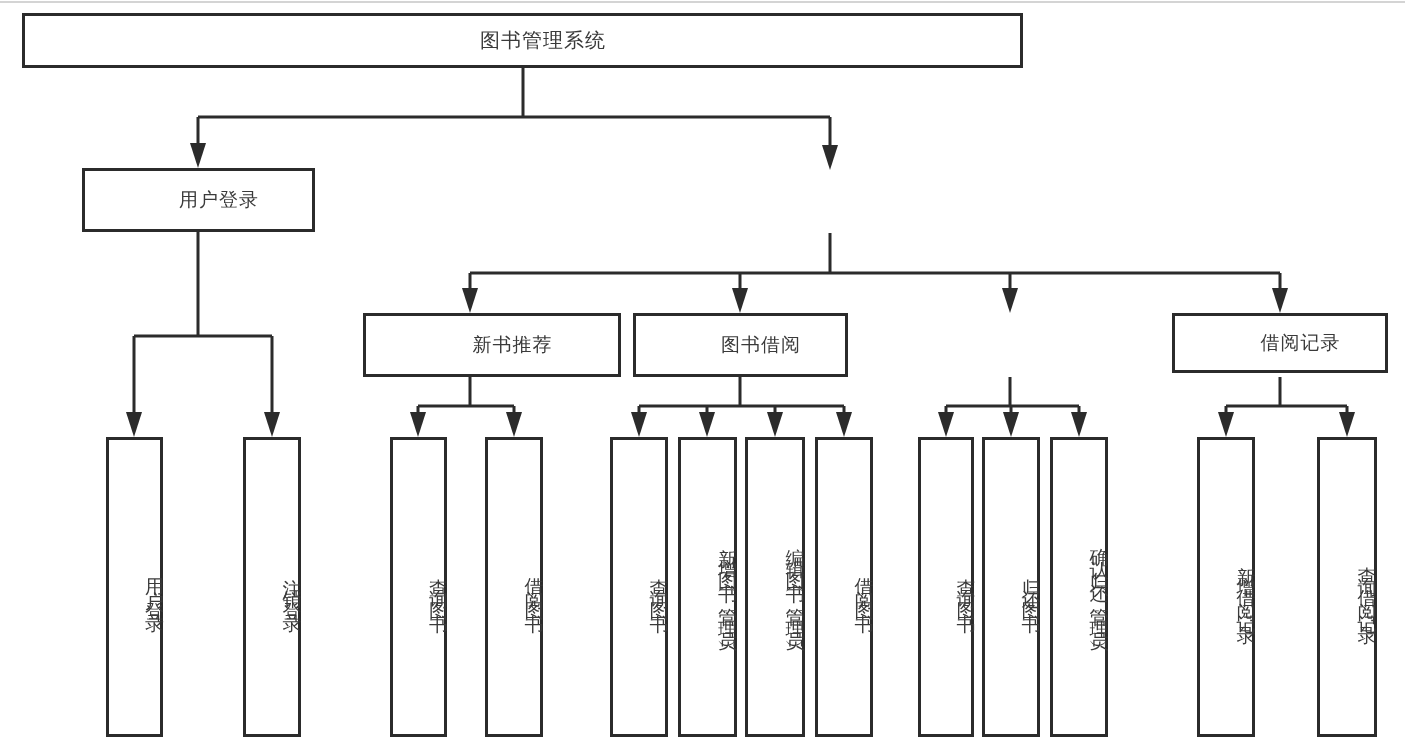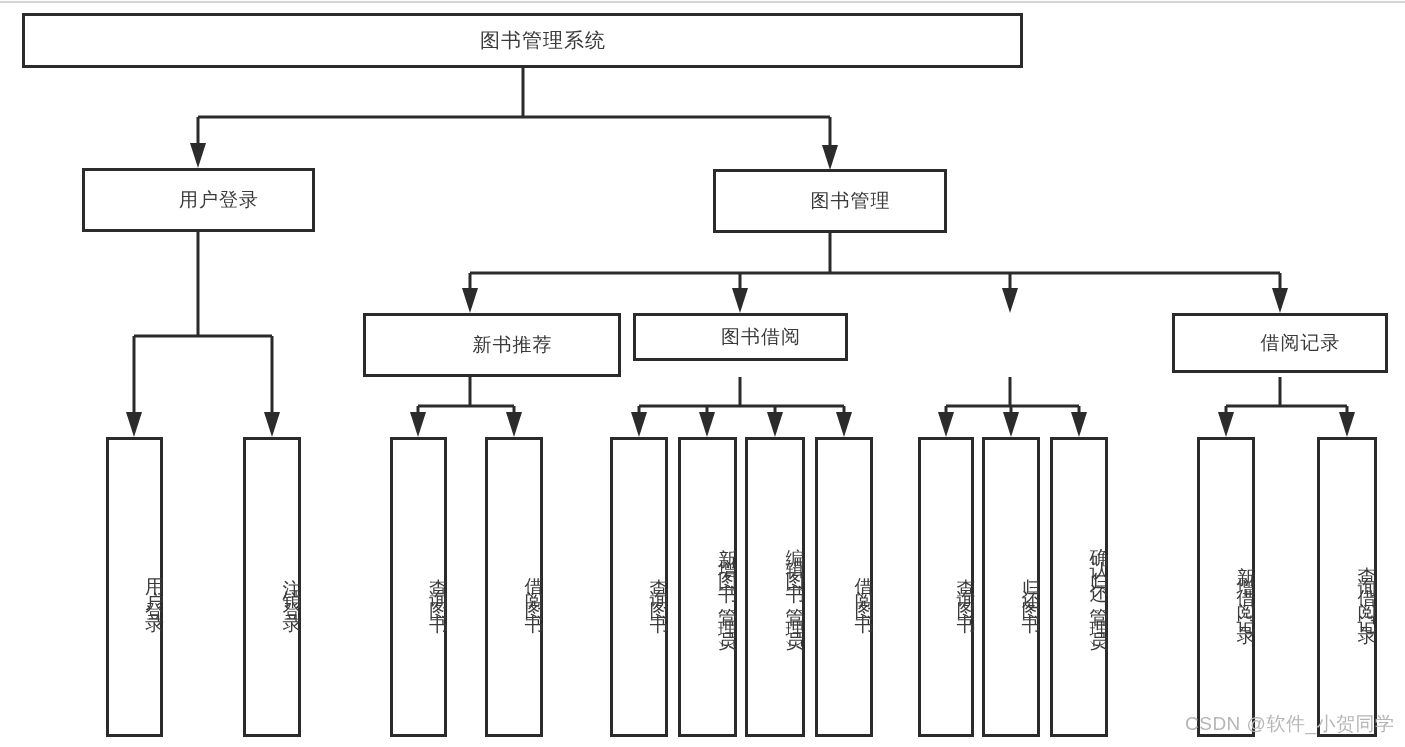--- a/index.html
+++ b/index.html
@@ -95,28 +95,25 @@
     </g>
   </svg>
 
   <div class="node hnode root" style="left:22px; top:13px; width:1001px; height:55px;">
     <span>图书管理系统</span>
   </div>
 
   <div class="node hnode" style="left:82px; top:168px; width:233px; height:64px;">
     <span>用户登录</span>
   </div>
-  <div class="node hnode" style="left:713px; top:169px; width:234px; height:64px;">
-    <span>图书管理</span>
-  </div>
 
   <div class="node hnode" style="left:363px; top:313px; width:258px; height:64px;">
     <span>新书推荐</span>
   </div>
-  <div class="node hnode" style="left:633px; top:313px; width:215px; height:48px;">
+  <div class="node hnode" style="left:633px; top:313px; width:215px; height:64px;">
     <span>图书借阅</span>
   </div>
   <div class="node hnode" style="left:1172px; top:313px; width:216px; height:60px;">
     <span>借阅记录</span>
   </div>
 
   <div class="node vnode" style="left:106px; top:437px; width:57px; height:300px;">
     <span>用户登录</span>
   </div>
   <div class="node vnode" style="left:243px; top:437px; width:58px; height:300px;">
@@ -153,15 +150,14 @@
     <span>确认归还（管理员）</span>
   </div>
 
   <div class="node vnode" style="left:1197px; top:437px; width:58px; height:300px;">
     <span>新增借阅记录</span>
   </div>
   <div class="node vnode" style="left:1317px; top:437px; width:60px; height:300px;">
     <span>查询借阅记录</span>
   </div>
 
-  <div class="watermark">CSDN @软件_小贺同学</div>
 
 </div>
 
 </body></html>

